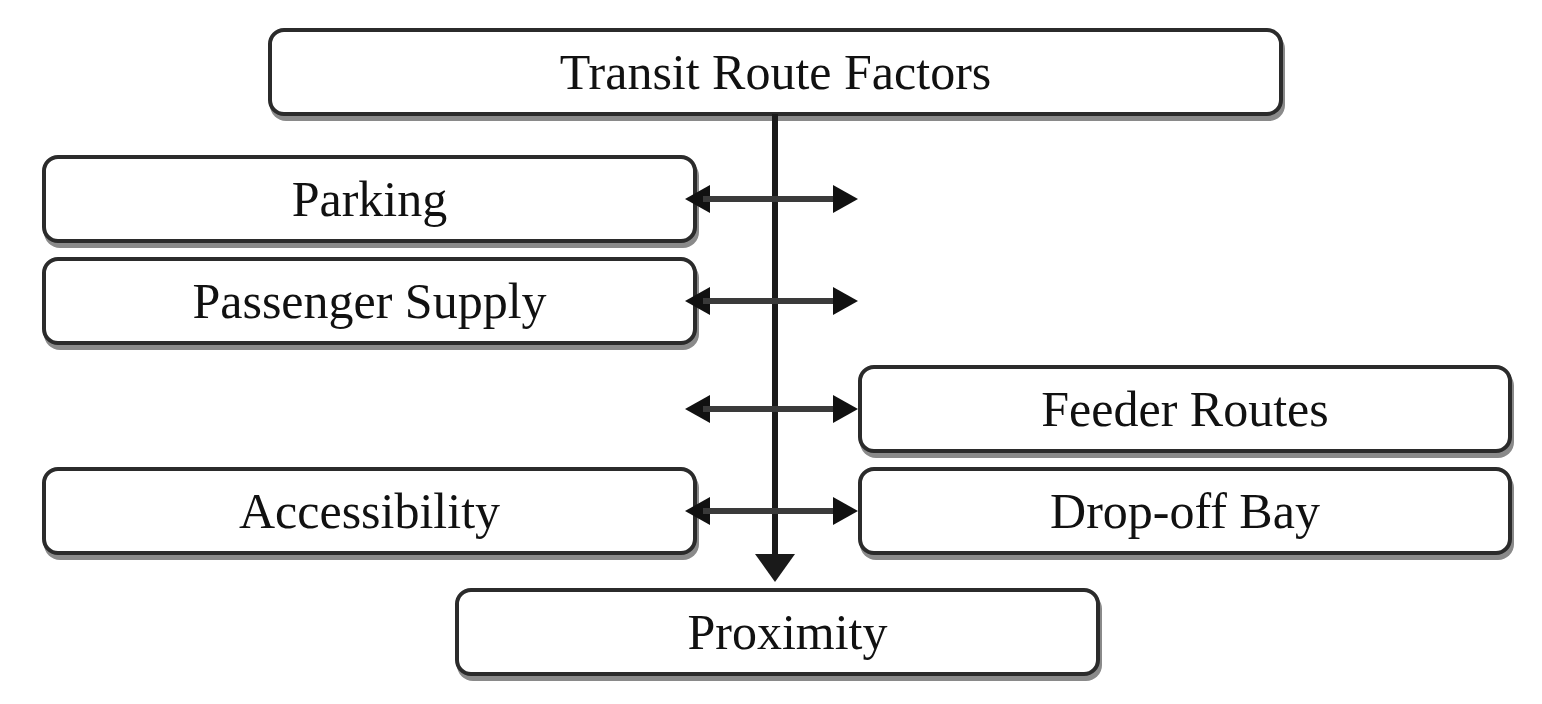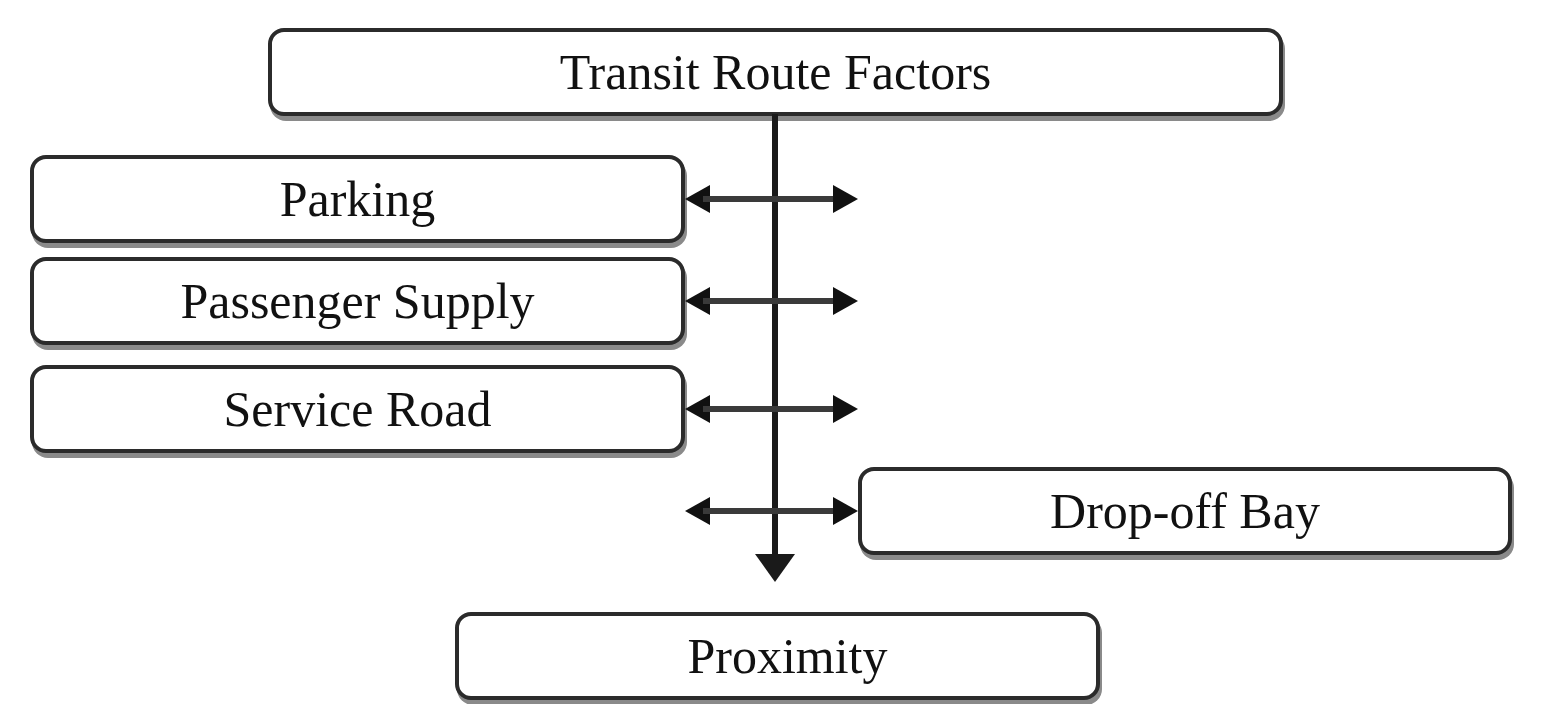--- a/index.html
+++ b/index.html
@@ -26,23 +26,23 @@
     display: flex;
     align-items: center;
     justify-content: center;
     font-size: 50px;
     line-height: 1;
     white-space: nowrap;
   }
   
   .node.top    { left: 268px; top: 28px;  width: 1015px; height: 88px; }
   
-  .node.bottom { left: 455px; top: 612px; width: 645px;  height: 88px; padding-left: 20px; }
+  .node.bottom { left: 455px; top: 588px; width: 645px;  height: 88px; padding-left: 20px; }
   
-  .node.lcol { left: 30px; width: 655px; }
+  .node.lcol { left: 42px; width: 655px; }
   
   .node.rcol { left: 858px; width: 654px; }
   .row0 { top: 155px; height: 88px; }
   .row1 { top: 257px; height: 88px; align-items: center; }
   .row2 { top: 365px; height: 88px; }
   .row3 { top: 467px; height: 88px; }
 
   
   .vline {
     position: absolute;
@@ -121,29 +121,32 @@
 
   <div class="node lcol row1">
     <span>Passenger Supply</span>
   </div>
   <div class="harrow row1">
     <span class="head-left"></span>
     <span class="shaft"></span>
     <span class="head-right"></span>
   </div>
 
-  <div class="node lcol row2">
-    <span>Service Road</span>
-  </div>
   <div class="harrow row2">
     <span class="head-left"></span>
     <span class="shaft"></span>
     <span class="head-right"></span>
   </div>
+  <div class="node rcol row2">
+    <span>Feeder Routes</span>
+  </div>
 
+  <div class="node lcol row3">
+    <span>Accessibility</span>
+  </div>
   <div class="harrow row3">
     <span class="head-left"></span>
     <span class="shaft"></span>
     <span class="head-right"></span>
   </div>
   <div class="node rcol row3">
     <span>Drop-off Bay</span>
   </div>
 
   <div class="node bottom">

